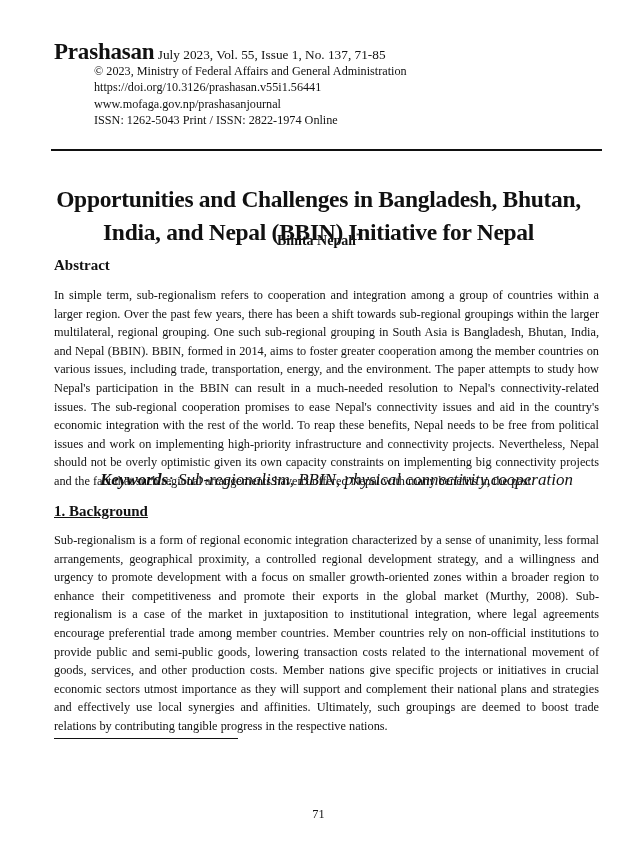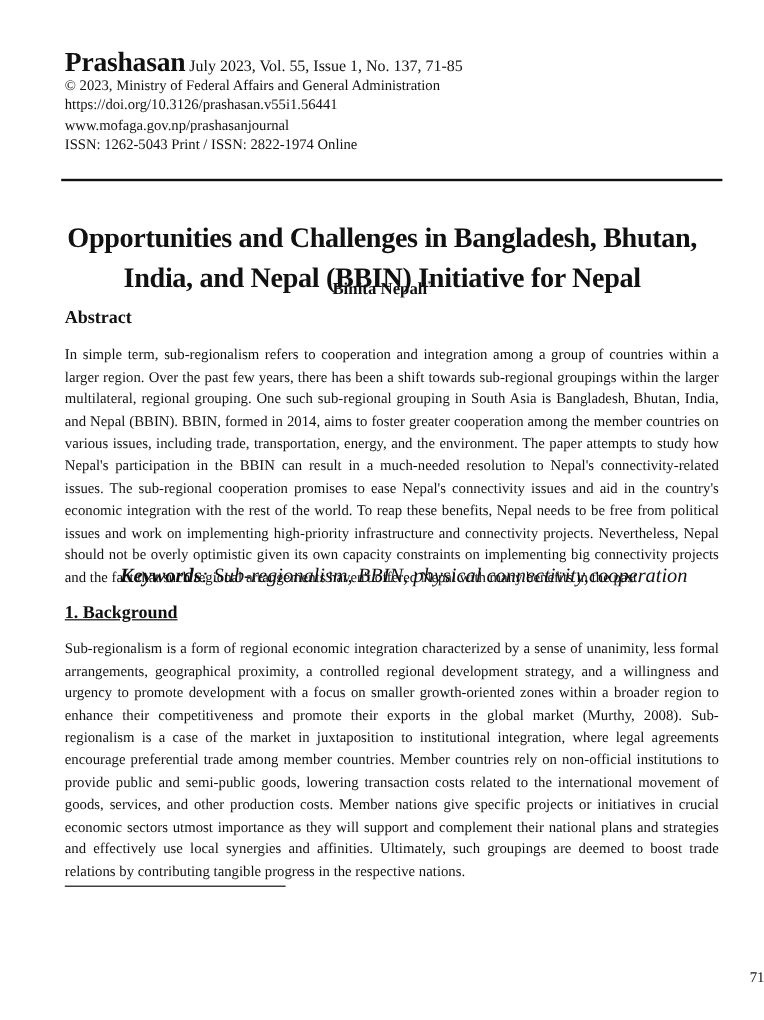--- a/index.html
+++ b/index.html
@@ -2,35 +2,35 @@
 <html><head>
 <meta charset="utf-8">
 <style>
   html, body { margin: 0; padding: 0; background: #ffffff; }
   body { width: 637px; height: 850px; position: relative; overflow: hidden;
          font-family: "Liberation Serif", "DejaVu Serif", serif; color: #111; }
   .page { position: absolute; left: 0; top: 0; width: 637px; height: 822px; }
   .masthead { position: absolute; left: 54px; top: 44px; width: 540px; }
   .journal-line { font-size: 13.3px; line-height: 16px; white-space: nowrap; }
   .journal-name { font-size: 23px; font-weight: bold; letter-spacing: -0.2px; }
-  .meta-line { font-size: 12.2px; line-height: 16.4px; white-space: nowrap; }
+  .meta-line { font-size: 12.2px; line-height: 16.4px; white-space: nowrap; margin-left: 40px; }
   .rule-top { position: absolute; left: 51px; top: 149px; width: 551px; height: 2px; background: #111; }
   .title { position: absolute; left: 40px; width: 557px; top: 157px; text-align: center;
            font-size: 23.5px; font-weight: bold; line-height: 33px; letter-spacing: -0.3px; margin-top: 26px; }
   .author { position: absolute; left: 0; width: 637px; top: 232px; text-align: center;
             font-size: 14px; font-weight: bold; }
   .author sup { font-size: 8px; font-weight: normal; }
   .h2 { position: absolute; left: 54px; font-size: 15px; font-weight: bold; }
   .para { position: absolute; left: 54px; width: 545px; font-size: 12.3px; line-height: 18.6px;
           text-align: justify; }
   .keywords { position: absolute; left: 100px; top: 470px; font-size: 17px; font-style: italic; white-space: nowrap; }
   .keywords b { font-weight: bold; }
   .footnote-rule { position: absolute; left: 54px; top: 738px; width: 184px; height: 1px; background: #111; }
   .footnote { position: absolute; left: 54px; top: 743px; font-size: 12.3px; font-style: italic; line-height: 18px; white-space: nowrap; }
-  .page-number { position: absolute; left: 0; width: 637px; top: 807px; text-align: right; font-size: 12.3px; }
+  .page-number { position: absolute; left: 0; width: 637px; top: 807px; text-align: center; font-size: 12.3px; }
 </style>
 </head>
 <body>
 
 <div class="page">
 
   <div class="masthead">
     <div class="journal-line">
       <span class="journal-name">Prashasan</span>
       <span>July 2023, Vol. 55, Issue 1, No. 137,  71-85</span>

